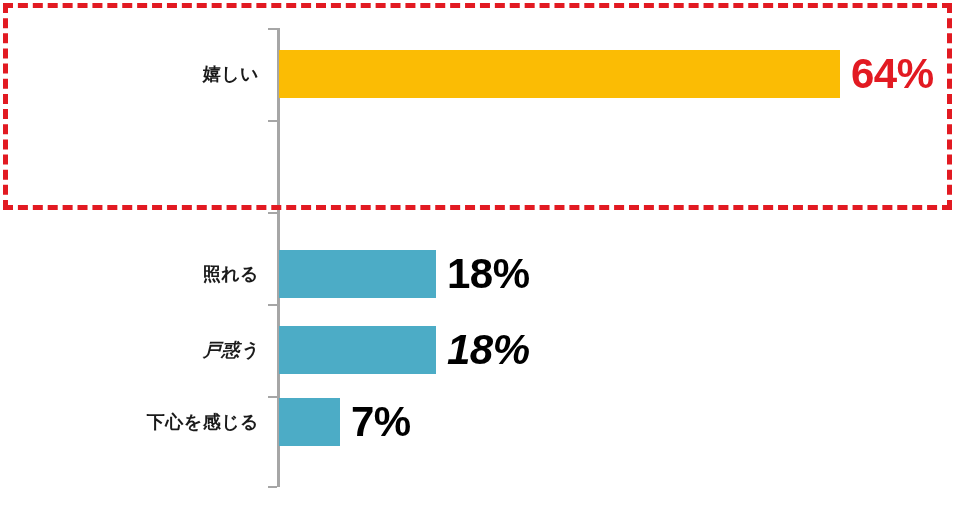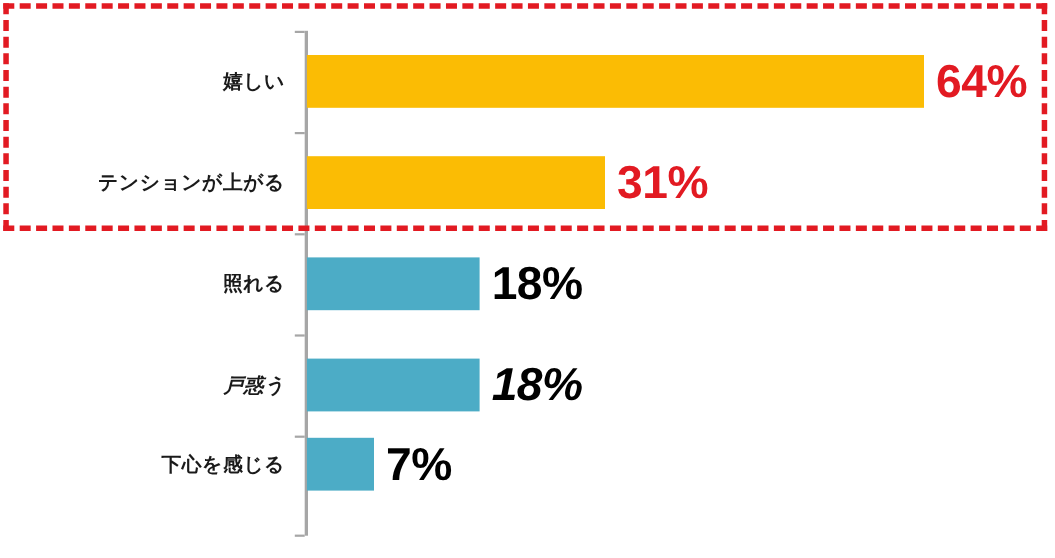--- a/index.html
+++ b/index.html
@@ -123,29 +123,22 @@
     <div class="axis-tick" style="top:486px;"></div>
 
     <div class="bar-row" style="top:28px;">
       <div class="cat-label">嬉しい</div>
       <div class="bar-track">
         <div class="bar amber" style="width:561px;"></div>
         <div class="bar-value red" style="left:572px;text-align:center;">64%</div>
       </div>
     </div>
 
-    <div class="bar-row" style="top:120px;">
-      <div class="cat-label">テンションが上がる</div>
-      <div class="bar-track">
-        <div class="bar amber" style="width:271px;"></div>
-        <div class="bar-value red" style="left:282px;">31%</div>
-      </div>
-    </div>
 
-    <div class="bar-row" style="top:212px;">
+    <div class="bar-row" style="top:228px;">
       <div class="cat-label">照れる</div>
       <div class="bar-track">
         <div class="bar blue" style="width:157px;"></div>
         <div class="bar-value black" style="left:168px;">18%</div>
       </div>
     </div>
 
     <div class="bar-row" style="top:304px;font-style:italic;">
       <div class="cat-label">戸惑う</div>
       <div class="bar-track">

